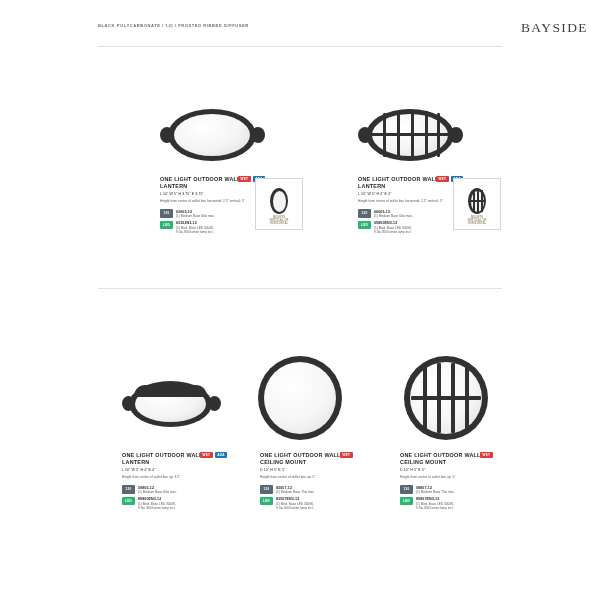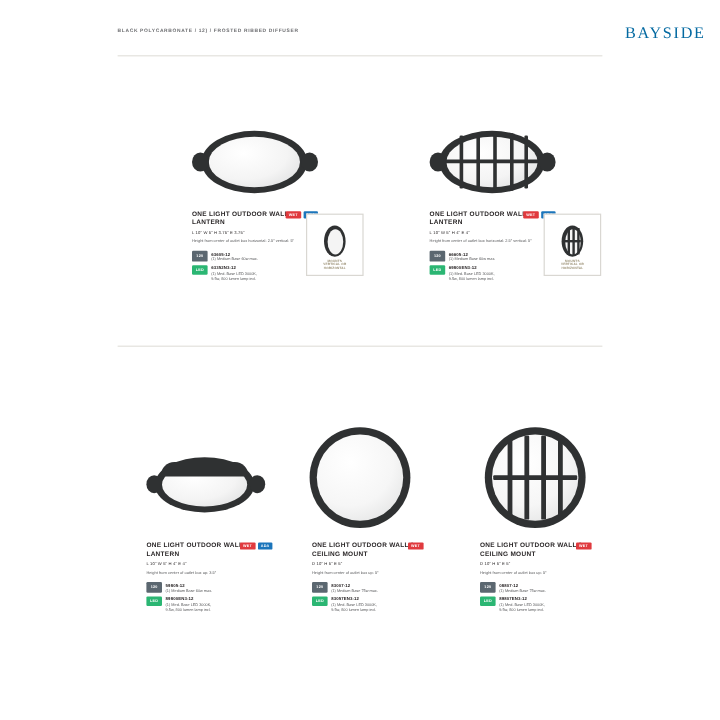--- a/index.html
+++ b/index.html
@@ -34,21 +34,21 @@
     font-weight: bold;
     white-space: nowrap;
   }
   .brand {
     position: absolute;
     right: 12px;
     top: 0px;
     font-family: "Liberation Serif", serif;
     font-size: 13.5px;
     letter-spacing: 1.4px;
-    color: #0369a1;
+    color: #404040;
   }
 
   
   .divider {
     position: absolute;
     left: 98px;
     width: 404px;
     height: 1px;
     background: #e3e1dd;
   }

